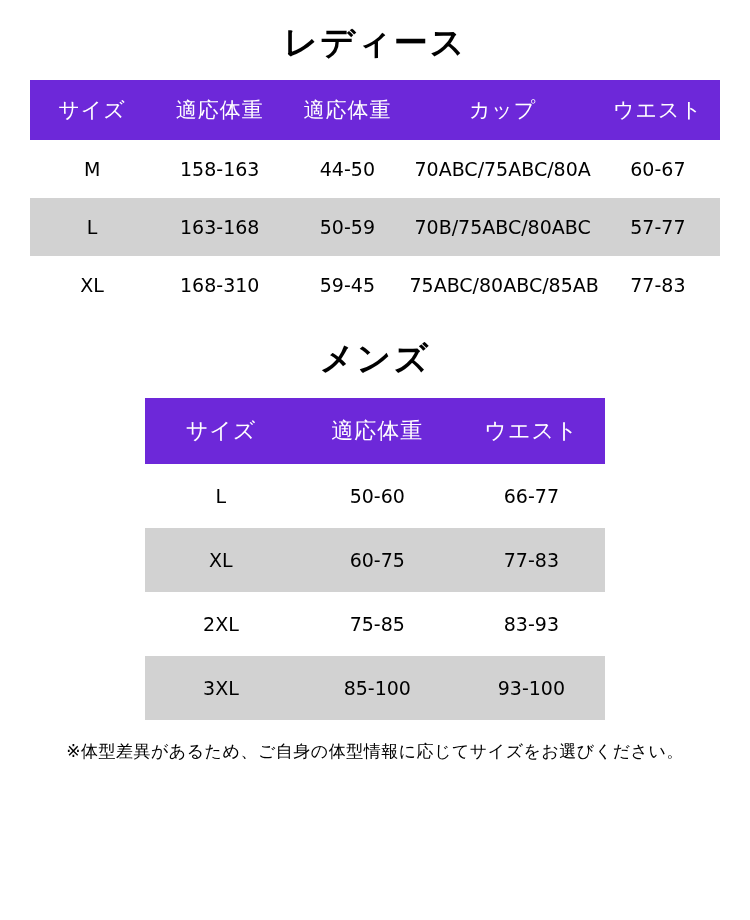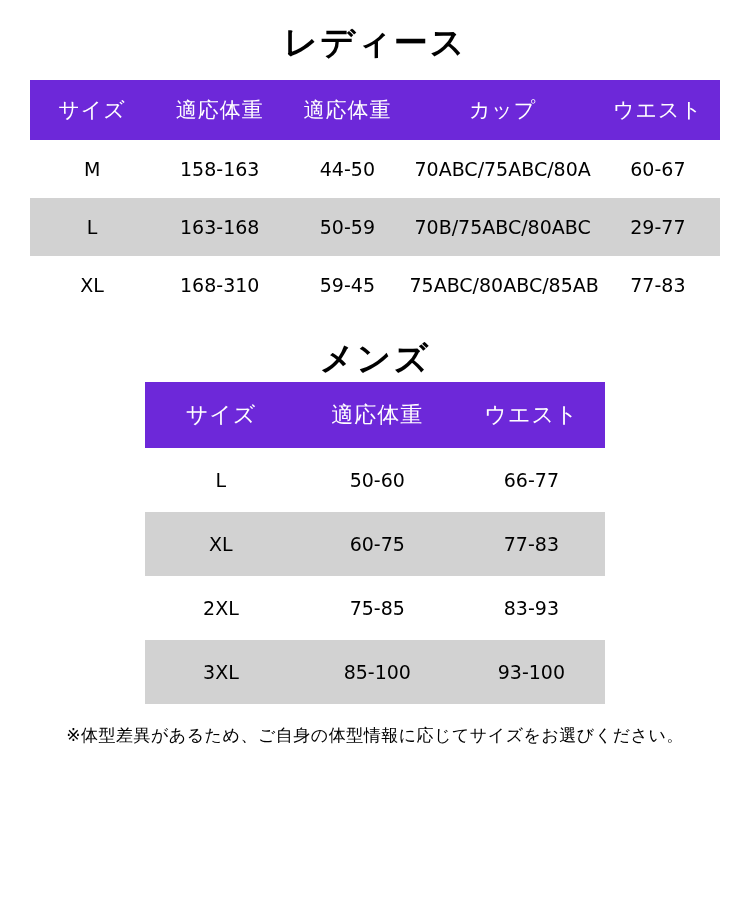--- a/index.html
+++ b/index.html
@@ -27,21 +27,21 @@
     font-weight: bold;
     letter-spacing: 2px;
     color: #000;
   }
   #ladies-title {
     padding-top: 20px;
     padding-bottom: 14px;
   }
   #mens-title {
     padding-top: 22px;
-    padding-bottom: 0;
+    padding-bottom: 16px;
   }
 
   table {
     border-collapse: collapse;
     table-layout: fixed;
   }
   .ladies-table {
     width: 690px;
     margin: 0 auto;
   }
@@ -116,21 +116,21 @@
         <td>158-163</td>
         <td>44-50</td>
         <td>70ABC/75ABC/80A</td>
         <td>60-67</td>
       </tr>
       <tr class="shaded">
         <td>L</td>
         <td>163-168</td>
         <td>50-59</td>
         <td>70B/75ABC/80ABC</td>
-        <td>29-77</td>
+        <td>57-77</td>
       </tr>
       <tr class="plain">
         <td>XL</td>
         <td>168-310</td>
         <td>59-45</td>
         <td>75ABC/80ABC/85AB</td>
         <td>77-83</td>
       </tr>
     </tbody>
   </table>

